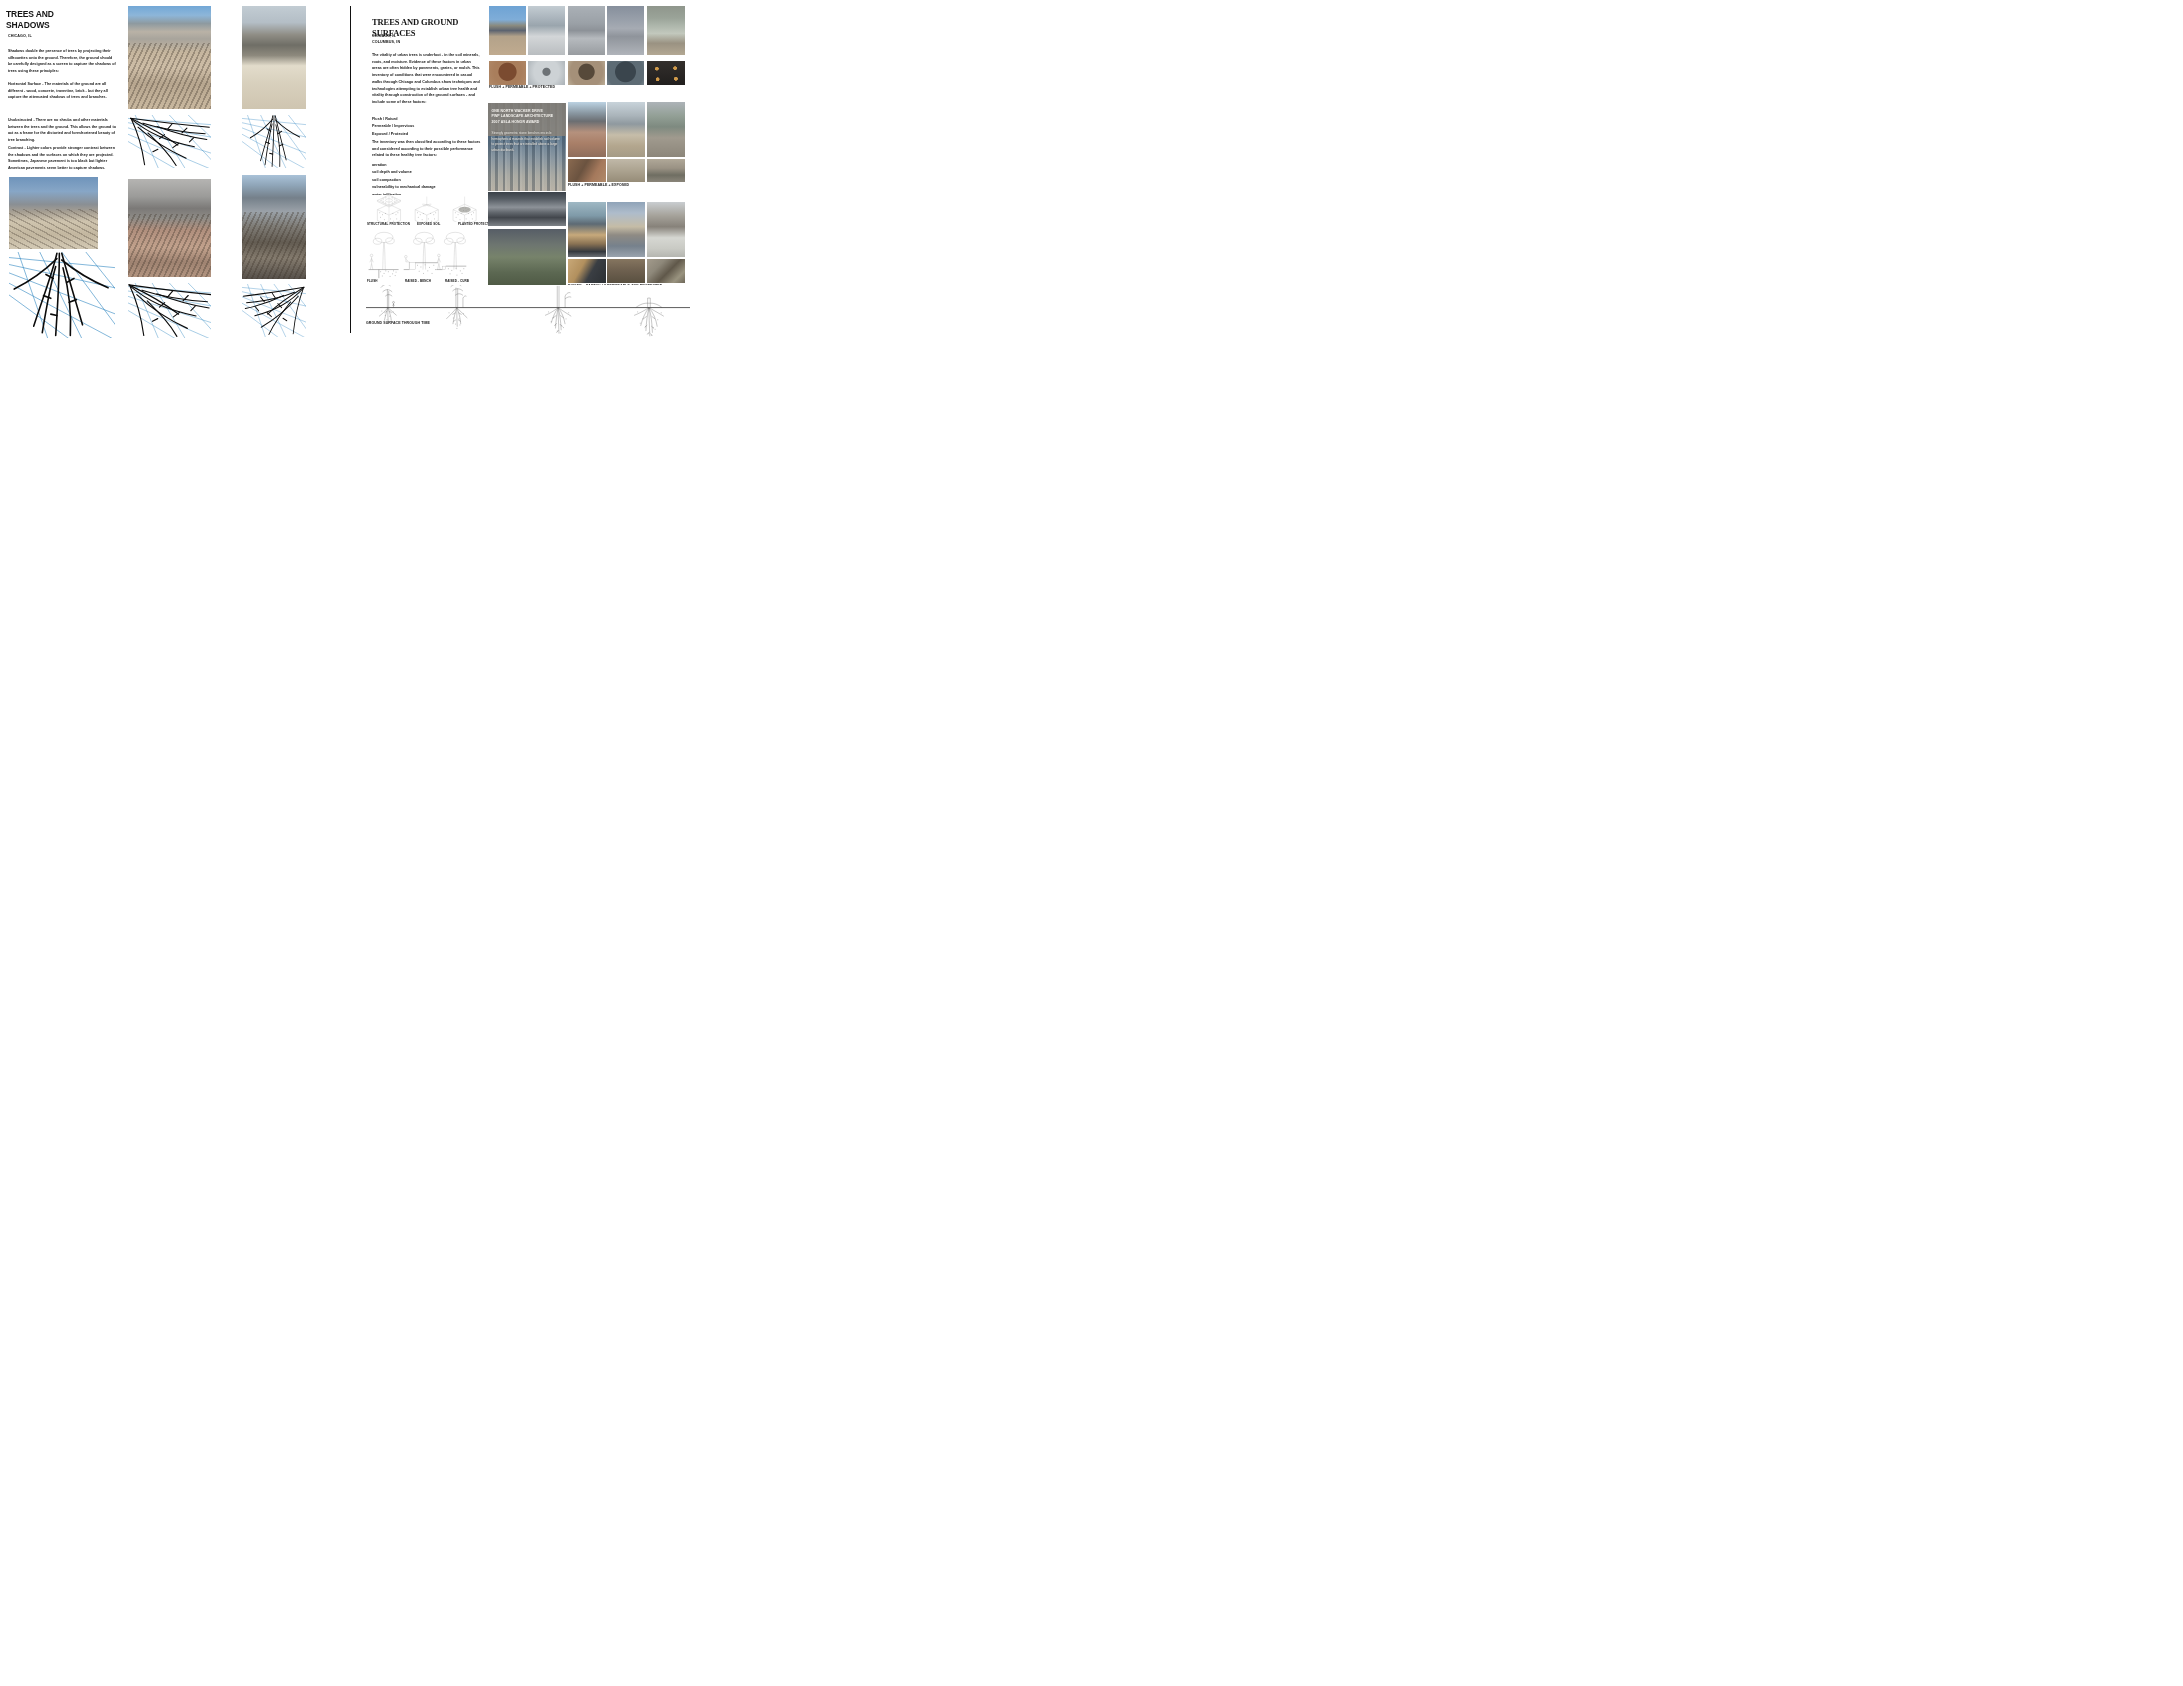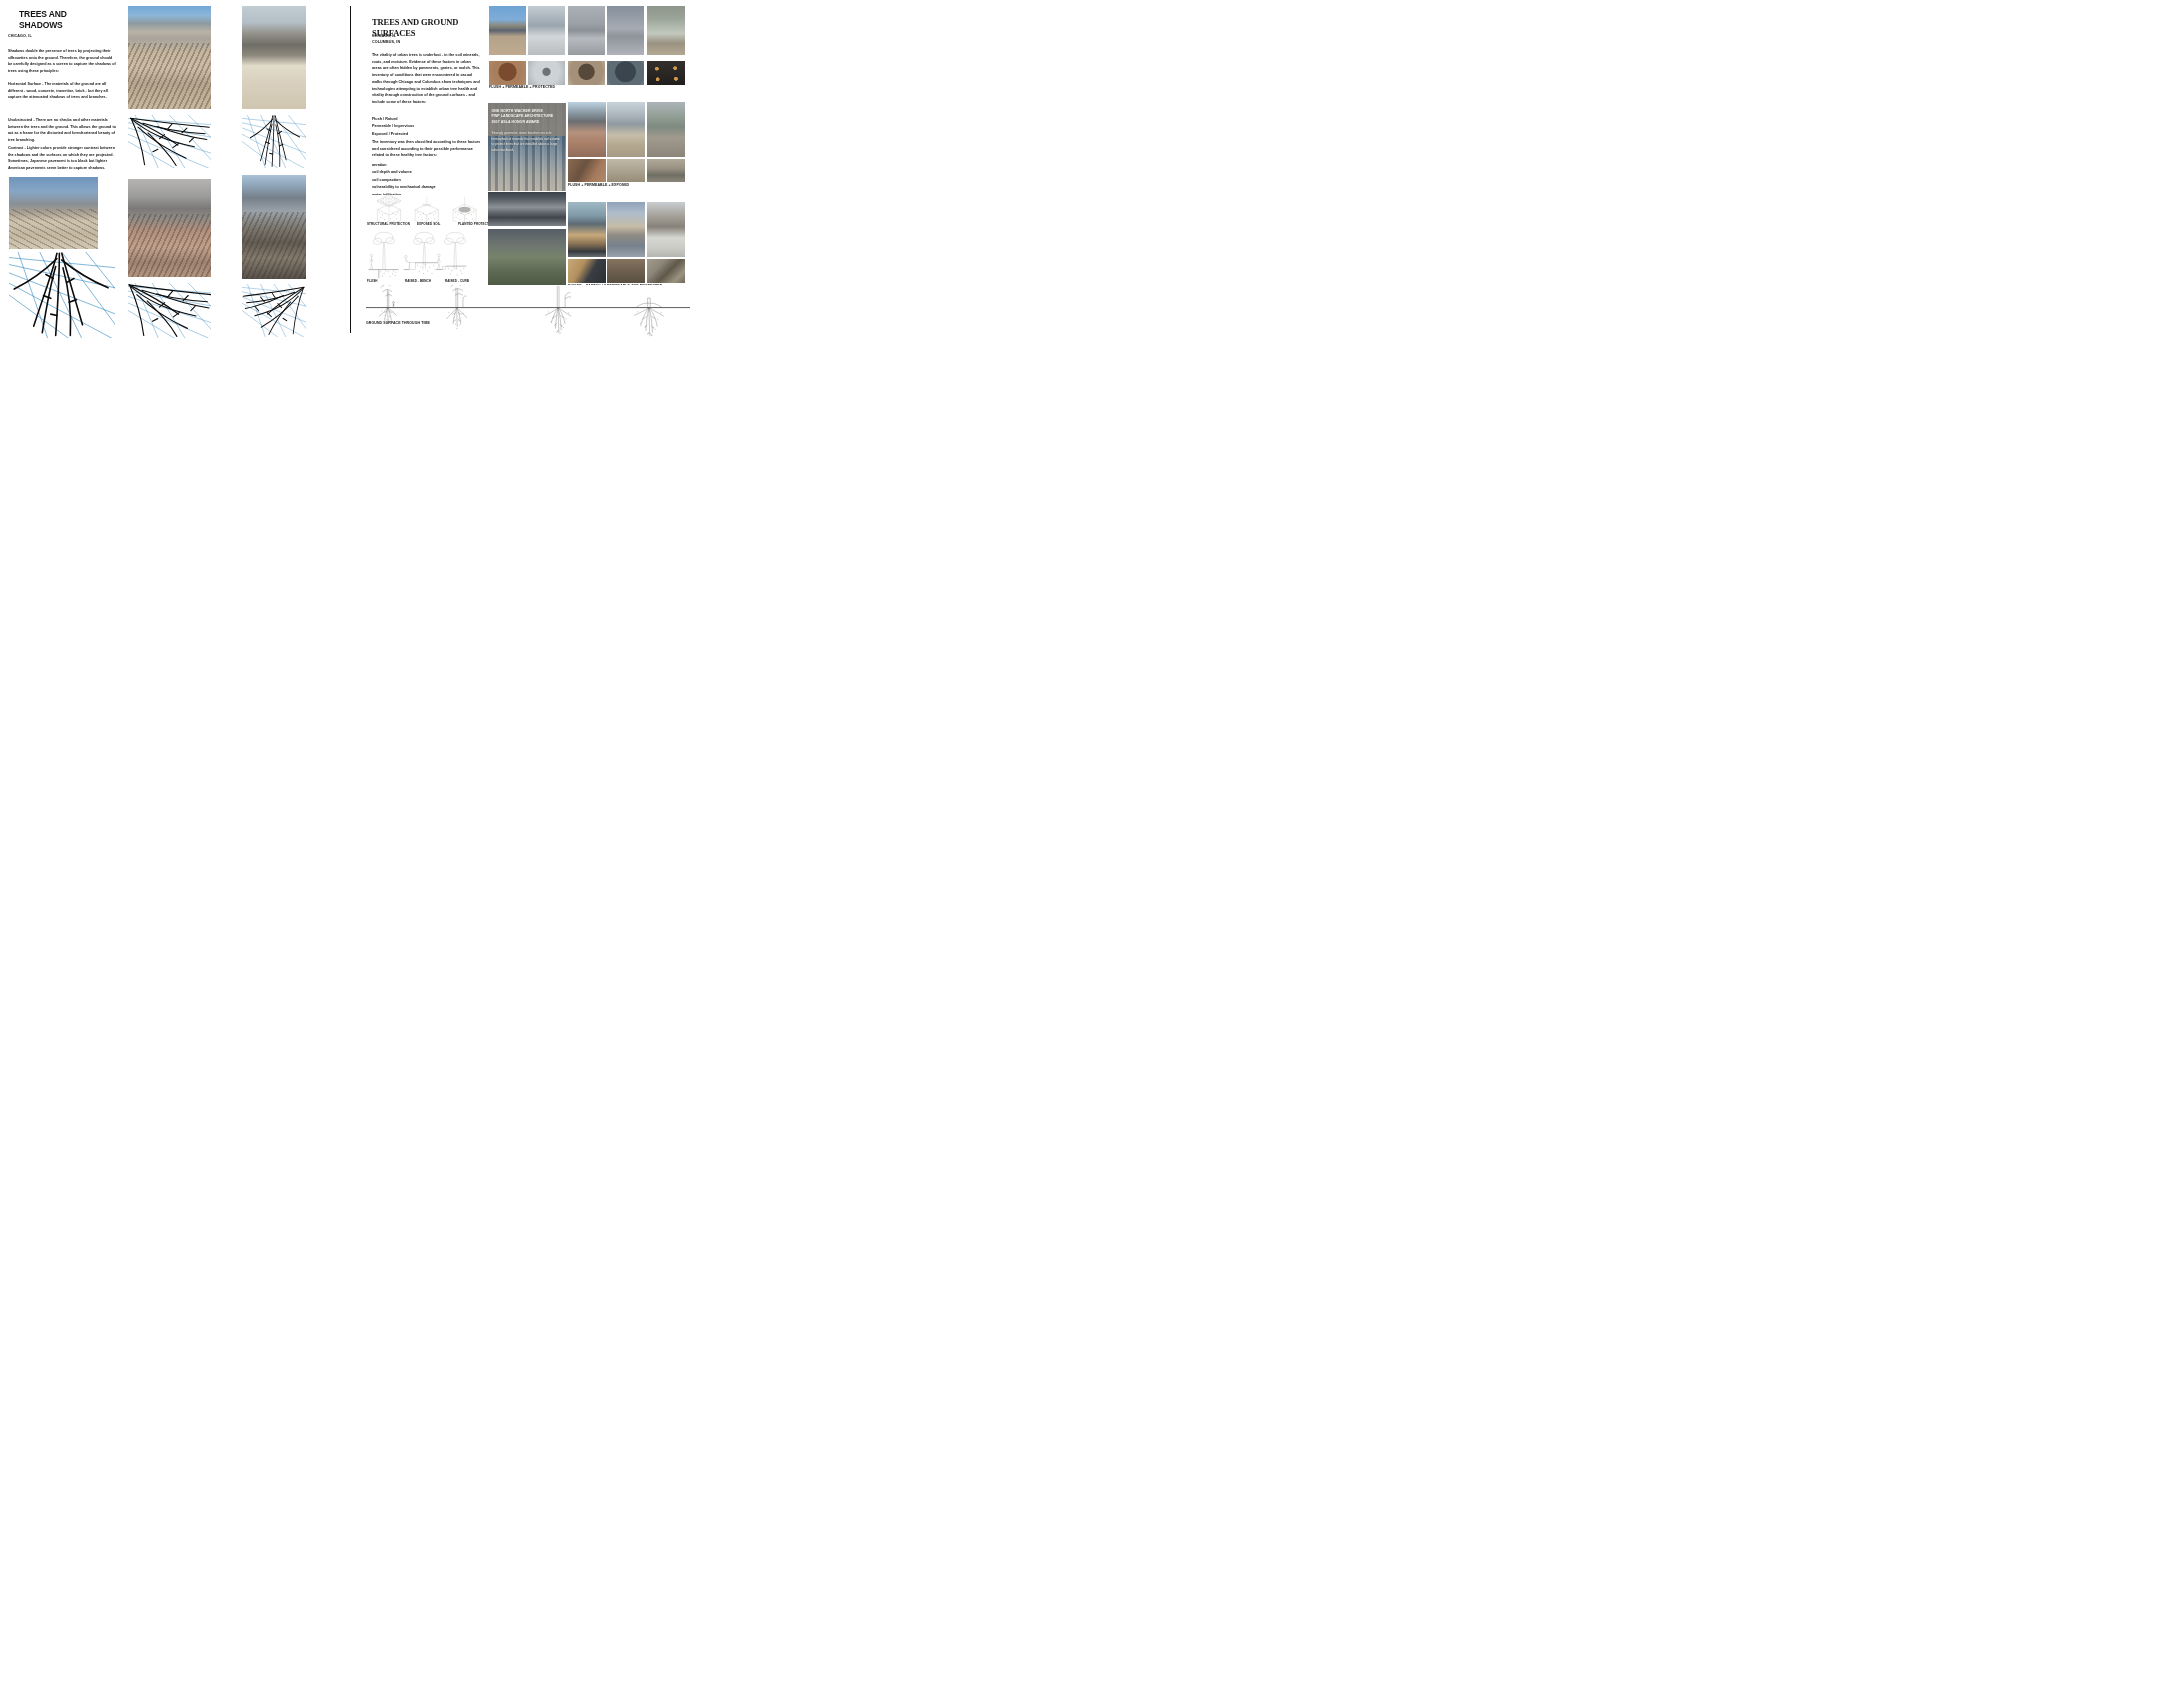--- a/index.html
+++ b/index.html
@@ -142,21 +142,21 @@
         <ellipse cx="21" cy="24" rx="10" ry="7"></ellipse>
       <ellipse cx="50" cy="23" rx="10" ry="7"></ellipse>
       <path d="M33,90 C34,58 34,40 36,26 M39,90 C38,58 38,40 36,26"></path>
     </g>
   </defs>
 </svg>
 
 <div class="canvas">
 
   <section>
-    <h1 class="title" style="left:19px; top:8.7px; width:70px;">TREES AND SHADOWS</h1>
+    <h1 class="title" style="left:6px; top:8.7px; width:70px;">TREES AND SHADOWS</h1>
     <div class="loc" style="left:7.9px; top:33px;">CHICAGO, IL</div>
     <p class="body" style="left:7.9px; top:48px;">Shadows double the presence of trees by projecting their silhouettes onto the ground. Therefore, the ground should be carefully designed as a screen to capture the shadows of trees using these principles:</p>
     <p class="body" style="left:7.9px; top:81px;">Horizontal Surface - The materials of the ground are all different - wood, concrete, travertine, brick - but they all capture the attenuated shadows of trees and branches.</p>
     <p class="body" style="left:7.9px; top:117px;">Unobstructed - There are no shrubs and other materials between the trees and the ground. This allows the ground to act as a frame for the distorted and foreshortened beauty of tree branching.</p>
     <p class="body" style="left:7.9px; top:145px;">Contrast - Lighter colors provide stronger contrast between the shadows and the surfaces on which they are projected. Sometimes, Japanese pavement is too black but lighter American pavements seem better to capture shadows.</p>
 
     <div class="ph ph-boardwalk shadow-stripes" style="left:128px; top:6.1px; width:83px; height:103px;"></div>
     <div class="sk" style="left:128px; top:115px; width:83px; height:53px;">
       <svg viewBox="0 0 200 130" preserveAspectRatio="none">
           <g class="bgrid">

